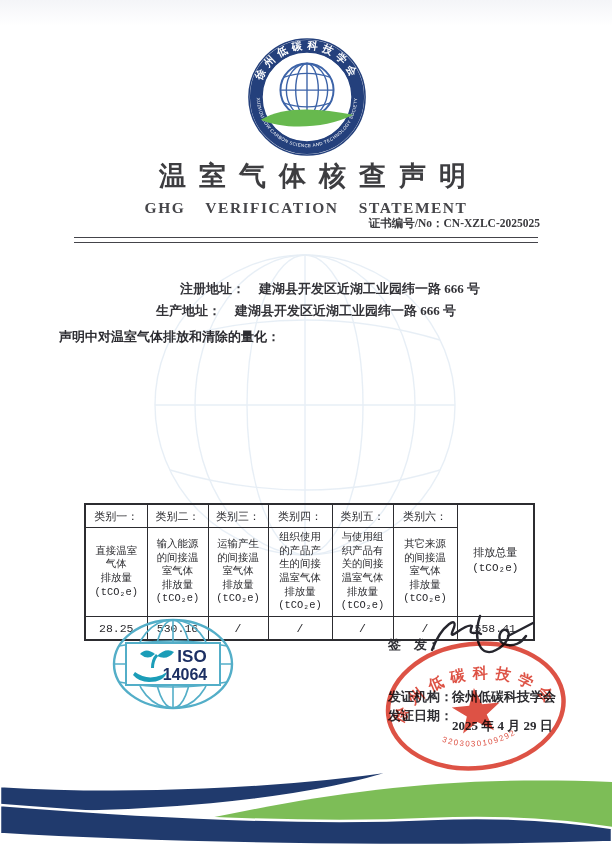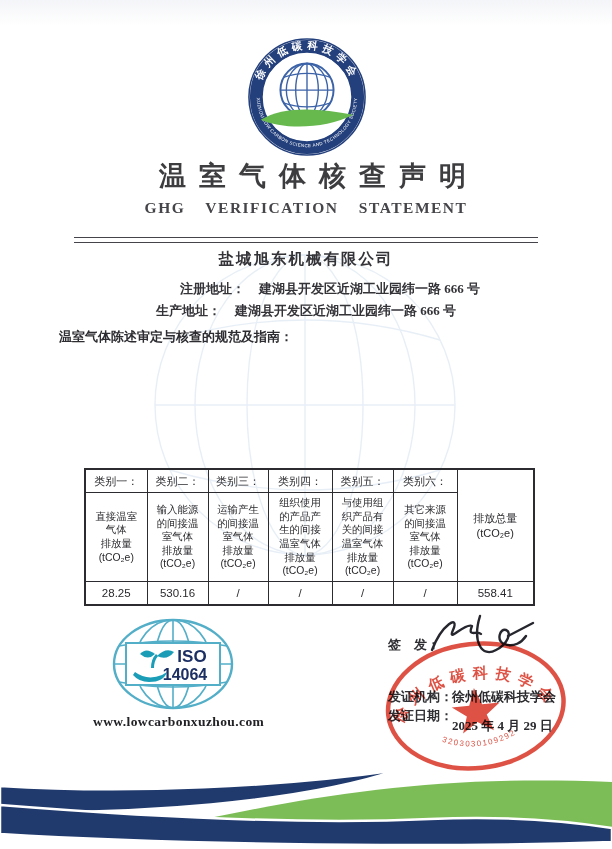--- a/index.html
+++ b/index.html
@@ -20,22 +20,22 @@
   .company{top:249px;font-size:15.5px;font-weight:700;letter-spacing:2px;color:#333338;}
   .addr{left:0;width:100%;display:flex;justify-content:center;gap:14px;font-size:13px;font-weight:700;color:#333338;}
   .addr1{top:280px;padding-left:24px;} .addr2{top:302px;}
   
   .bodytext{left:59px;right:55px;top:324px;font-size:13px;line-height:25.6px;text-align:justify;color:#2c2c31;}
   .bodytext p{margin:0;}
   .ind{text-indent:2em;}
   .bold{font-weight:700;}
   .uline{text-decoration:underline;text-underline-offset:3px;}
   
-  table.ghg{position:absolute;left:84px;top:468px;border-collapse:collapse;table-layout:fixed;
-    font-family:Liberation Sans, sans-serif;color:#2a2a2e;}
+  table.ghg{position:absolute;left:84px;top:503px;border-collapse:collapse;table-layout:fixed;
+    font-family:Liberation Mono, monospace;color:#2a2a2e;}
   table.ghg td{border:1.4px solid #2c2c30;text-align:center;vertical-align:middle;padding:1px 2px;}
   table.ghg{border:2px solid #2c2c30;}
   td.hcell{height:20px;font-size:11px;}
   td.dcell{height:86px;font-size:10.4px;line-height:13.6px;white-space:pre-line;}
   td.tcell{font-size:11px;white-space:pre-line;line-height:15px;margin-top:32px;}
   td.vcell{height:20px;font-size:11.5px;}
   
   .website{left:93px;top:714px;font-size:13.5px;font-weight:700;letter-spacing:.4px;color:#222226;}
   .flabel{left:388px;font-size:13px;font-weight:600;color:#2f2f34;white-space:pre;}
   .fvalue{left:452px;font-size:13px;font-weight:600;color:#2a2a2e;white-space:nowrap;}
@@ -85,34 +85,36 @@
       <line x1="62" y1="28" x2="62" y2="82" stroke-width="1.4"></line>
       <line x1="35" y1="55" x2="89" y2="55" stroke-width="1.4"></line>
       <path d="M38,42 Q62,34 86,42" stroke-width="1.4"></path>
       <path d="M38,68 Q62,76 86,68" stroke-width="1.4"></path>
     </g>
     <path d="M15,85 C38,71 74,73 109,80 C80,95 37,95 15,85 Z" fill="#67b94e"></path>
   </svg>
 
   <div class="abs center cert-title">温室气体核查声明</div>
   <div class="abs center cert-sub">GHG VERIFICATION STATEMENT</div>
+  <div class="abs cert-no">
+    <span>证书编号/No：</span><span>CN-XZLC-2025025</span>
+  </div>
   <div class="abs dbl-rule"></div>
 
-  <div class="abs center company">盐城旭东机械有限公司</div>
   <div class="abs addr addr1">
     <span>注册地址：</span>
     <span>建湖县开发区近湖工业园纬一路 666 号</span>
   </div>
   <div class="abs addr addr2">
     <span>生产地址：</span>
     <span>建湖县开发区近湖工业园纬一路 666 号</span>
   </div>
 
   <div class="abs bodytext">
-    <p class="bold">温室气体陈述审定与核查的规范及指南：</p>
+    <p class="bold">声明中对温室气体排放和清除的量化：</p>
   </div>
 
   <table class="ghg">
     <colgroup>
       <col style="width:62px">
         <col style="width:61px">
         <col style="width:60px">
       <col style="width:64px">
         <col style="width:61px">
         <col style="width:64px">
@@ -188,21 +190,20 @@
     <g fill="#1b9db8">
       <path d="M42,52 q0,-9 5,-14 l2,2 q-4,5 -4,12 Z"></path>
       <path d="M48,40 q9,-9 17,-4 q-7,9 -17,4 Z"></path>
       <path d="M46,38 q-9,-7 -15,0 q8,7 15,0 Z"></path>
       <path d="M26,56 q12,9 27,3 l5,-3 q-3,10 -18,10 q-10,0 -16,-7 Z"></path>
     </g>
     <text x="83" y="46" text-anchor="middle" font-size="17" font-weight="bold" fill="#1c2f63">ISO</text>
     <text x="76" y="64" text-anchor="middle" font-size="16" font-weight="bold" fill="#1c2f63">14064</text>
   </svg>
 
-  <div class="abs website">www.lowcarbonxuzhou.com</div>
 
   <div class="abs flabel sign-label">签　发：</div>
   <div class="abs flabel issuer-label">发证机构：</div>
   <div class="abs fvalue issuer-value">徐州低碳科技学会</div>
   <div class="abs flabel date-label">发证日期：</div>
   <div class="abs fvalue date-value">2025 年 4 月 29 日</div>
 
   <svg class="abs sig" width="118" height="62" viewBox="0 0 118 62">
     <g fill="none" stroke="#26262e" stroke-width="2.4" stroke-linecap="round" stroke-linejoin="round">
       <path d="M12,44 C22,18 40,8 33,24 C27,38 45,16 52,20 C47,32 57,24 61,28"></path>

